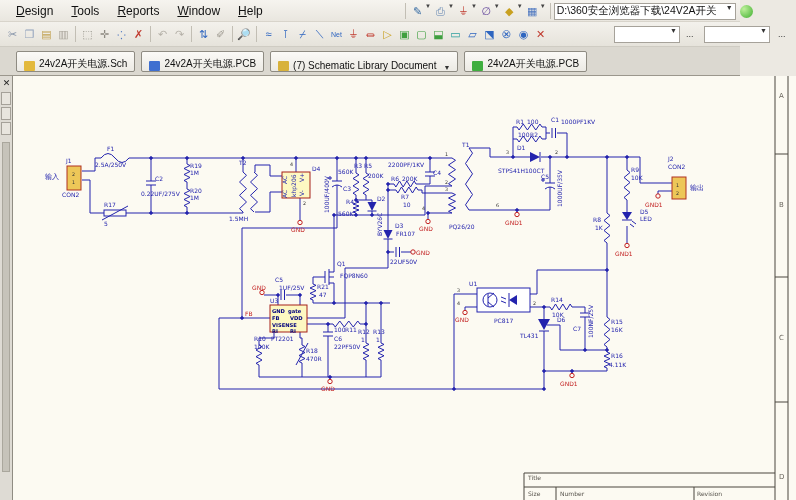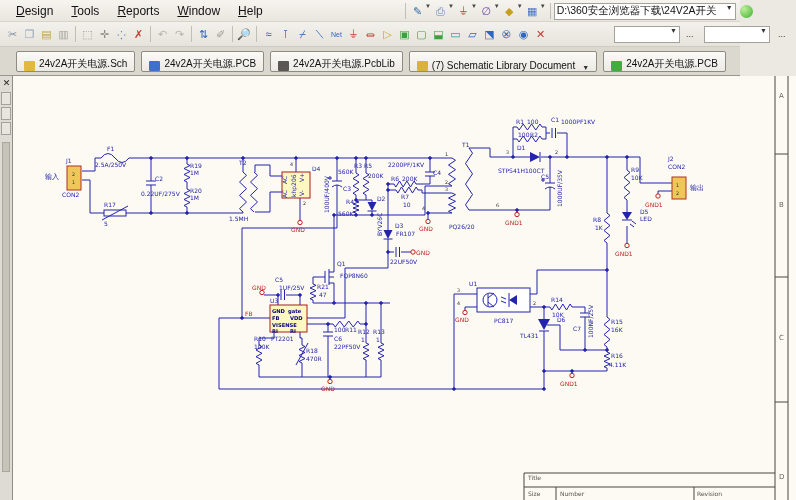--- a/index.html
+++ b/index.html
@@ -116,24 +116,20 @@
     <div style="position:absolute;left:778px;font-size:9px;color:#333">...</div>
   </div>
   <div class="tabbar" id="tabbar">
       <div class="tab">
         <div class="tabicon" style="background: rgb(227, 185, 60);"></div>
         <span>24v2A开关电源.Sch</span>
       </div>
       <div class="tab">
         <div class="tabicon" style="background: rgb(63, 111, 208);"></div>
         <span>24v2A开关电源.PCB</span>
-      </div>
-      <div class="tab">
-        <div class="tabicon" style="background: rgb(90, 88, 84);"></div>
-        <span>24v2A开关电源.PcbLib</span>
       </div>
       <div class="tab">
         <div class="tabicon" style="background: rgb(216, 178, 60);"></div>
         <span>(7) Schematic Library Document</span>
         <span class="tdd">▼</span>
       </div>
       <div class="tab">
         <div class="tabicon" style="background: rgb(63, 174, 63);"></div>
         <span>24v2A开关电源.PCB</span>
       </div>

